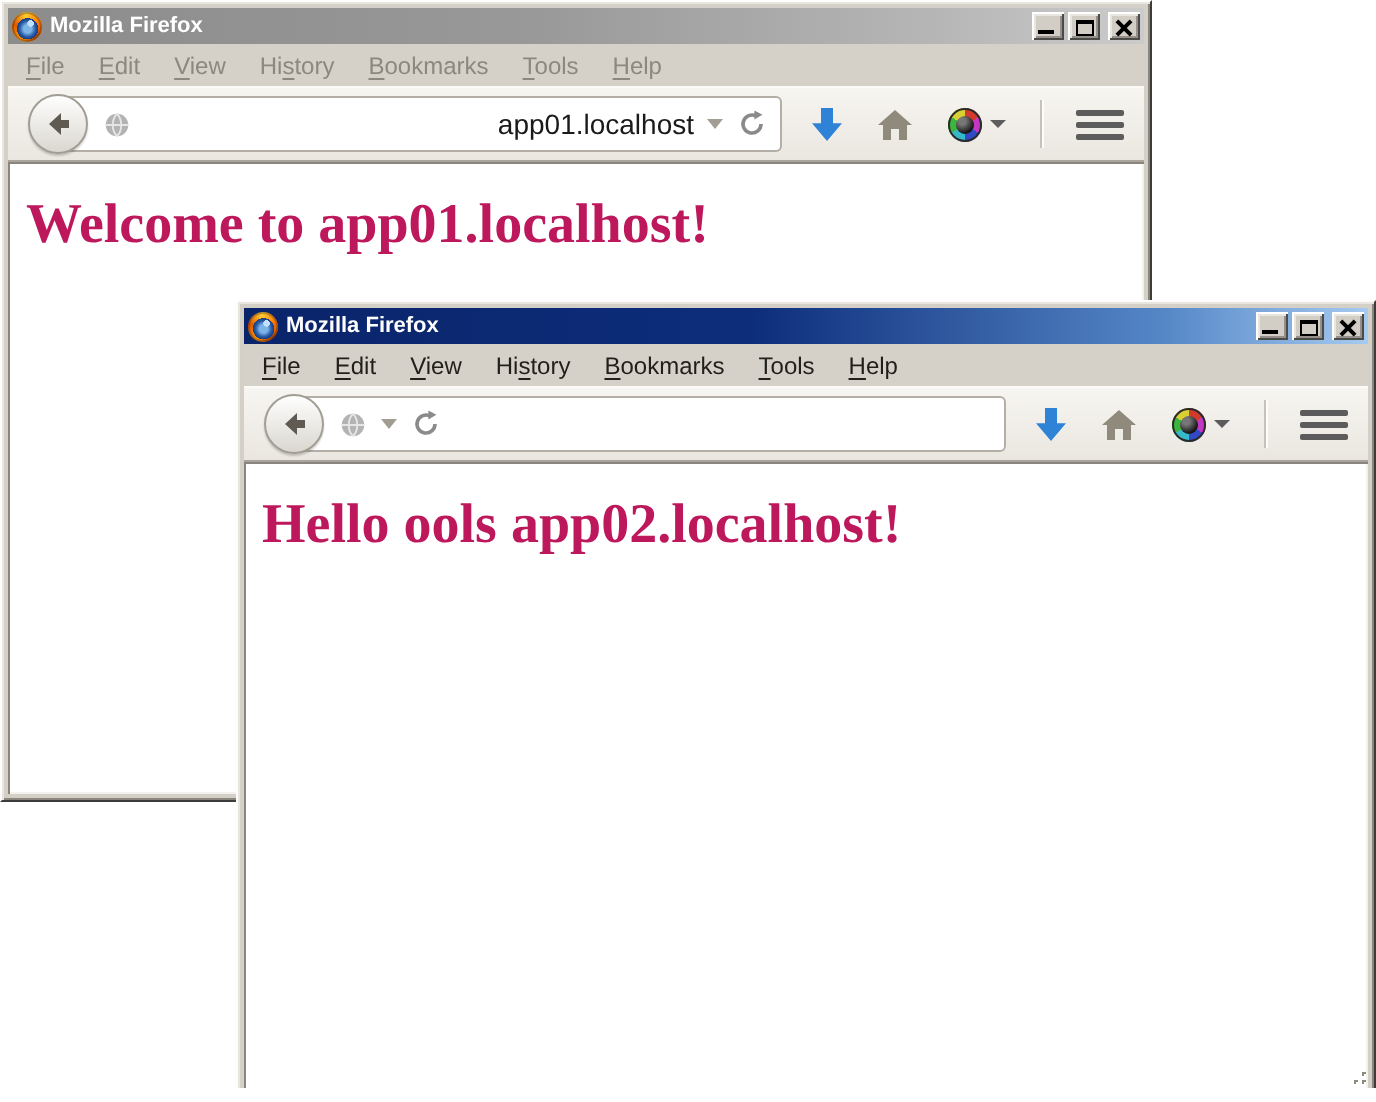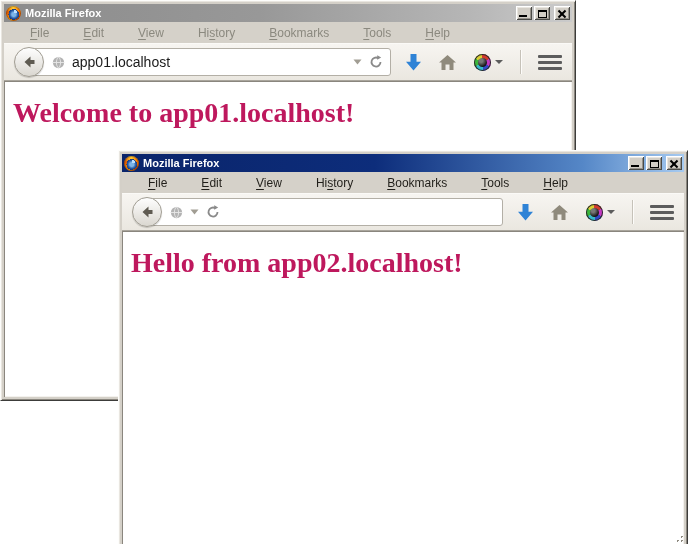--- a/index.html
+++ b/index.html
@@ -44,30 +44,30 @@
   .glyph-max { width: 9px; height: 8px; border: 1px solid #000; border-top: 2px solid #000; margin-bottom: 2px; }
   .glyph-close { width: 8px; height: 7px; margin-bottom: 3px; position: relative; }
   .glyph-close::before, .glyph-close::after {
     content: ""; position: absolute; left: -1px; top: 3px; width: 10px; height: 2px; background: #000;
   }
   .glyph-close::before { transform: rotate(45deg); }
   .glyph-close::after  { transform: rotate(-45deg); }
 
   
   .menubar { flex: 0 0 21px; display: flex; align-items: center; gap: 13px; padding: 0 7px; font-size: 12px; background: #d5d1c9; }
-  .menu-item { padding: 1px 2px; white-space: nowrap; cursor: default; margin-left: 17px; }
+  .menu-item { padding: 1px 2px; white-space: nowrap; cursor: default; }
   .win-active   .menu-item { color: #211f1a; }
   .win-inactive .menu-item { color: #8b897f; }
   .menu-item u { text-underline-offset: 2px; }
 
   
   .navbar {
     flex: 0 0 38px; display: flex; align-items: center; padding: 0 10px;
     background: linear-gradient(#f7f5f1, #eae7e0);
-    border-top: 1px solid #fbfaf7; border-bottom: 1px solid #a9a59c;
+    border-top: 1px solid #fbfaf7; border-bottom: 1px solid #a9a59c; text-align: right;
   }
   .back-btn {
     width: 30px; height: 30px; border-radius: 50%; flex: 0 0 30px;
     background: linear-gradient(#fefefe, #dad7d0);
     border: 1px solid #a19d93; box-shadow: 0 1px 1px rgba(0,0,0,.18);
     display: flex; align-items: center; justify-content: center;
     position: relative; z-index: 2; margin-right: -16px;
   }
   .urlbar {
     flex: 1; height: 28px; background: #fff;
@@ -242,21 +242,21 @@
         </span>
         <span class="toolbar-sep"></span>
         <span class="hamburger">
             <span></span>
             <span></span>
             <span></span>
           </span>
       </span>
     </div>
     <div class="content">
-      <h1 class="page-heading">Hello from app02.localhost!</h1>
+      <h1 class="page-heading">Hello ools app02.localhost!</h1>
     </div>
     <svg class="resize-grip" viewBox="0 0 14 14">
       <g fill="#8e8a80">
         <rect x="10" y="2" width="2" height="2"></rect>
           <rect x="10" y="6" width="2" height="2"></rect>
           <rect x="10" y="10" width="2" height="2"></rect>
         <rect x="6" y="6" width="2" height="2"></rect>
           <rect x="6" y="10" width="2" height="2"></rect>
         <rect x="2" y="10" width="2" height="2"></rect>
       </g>

